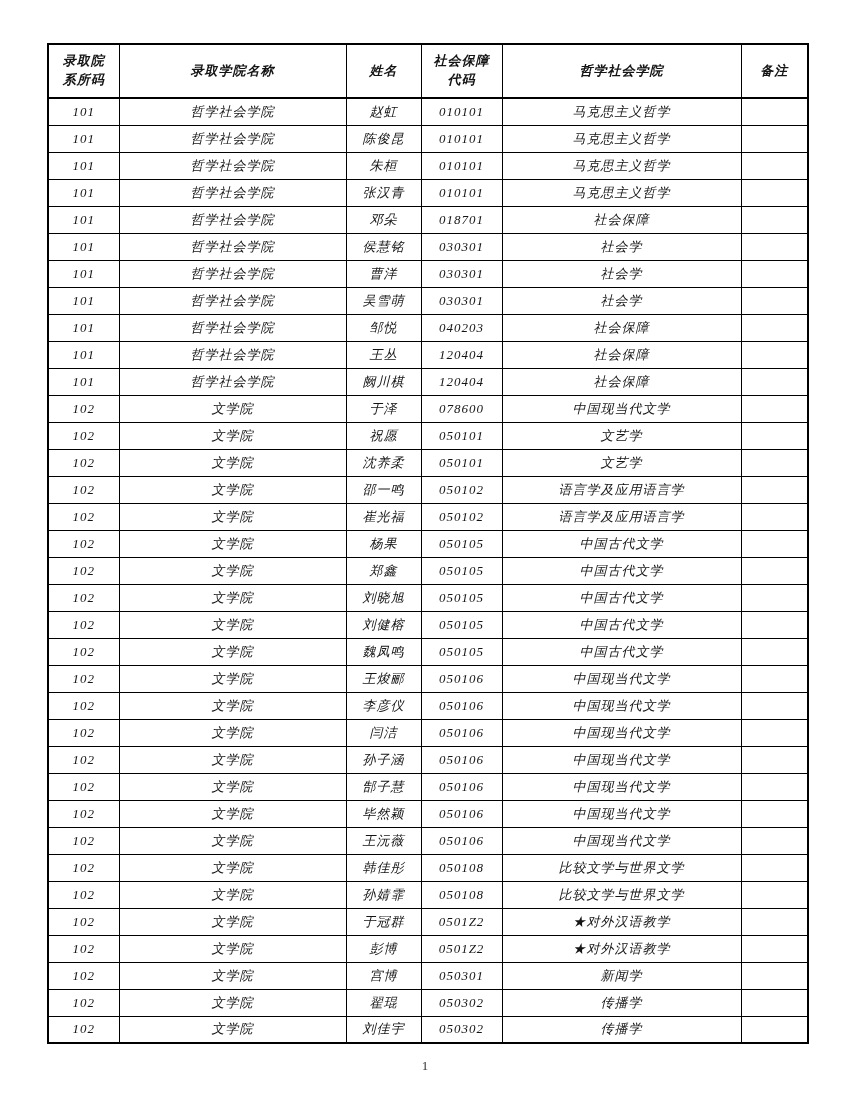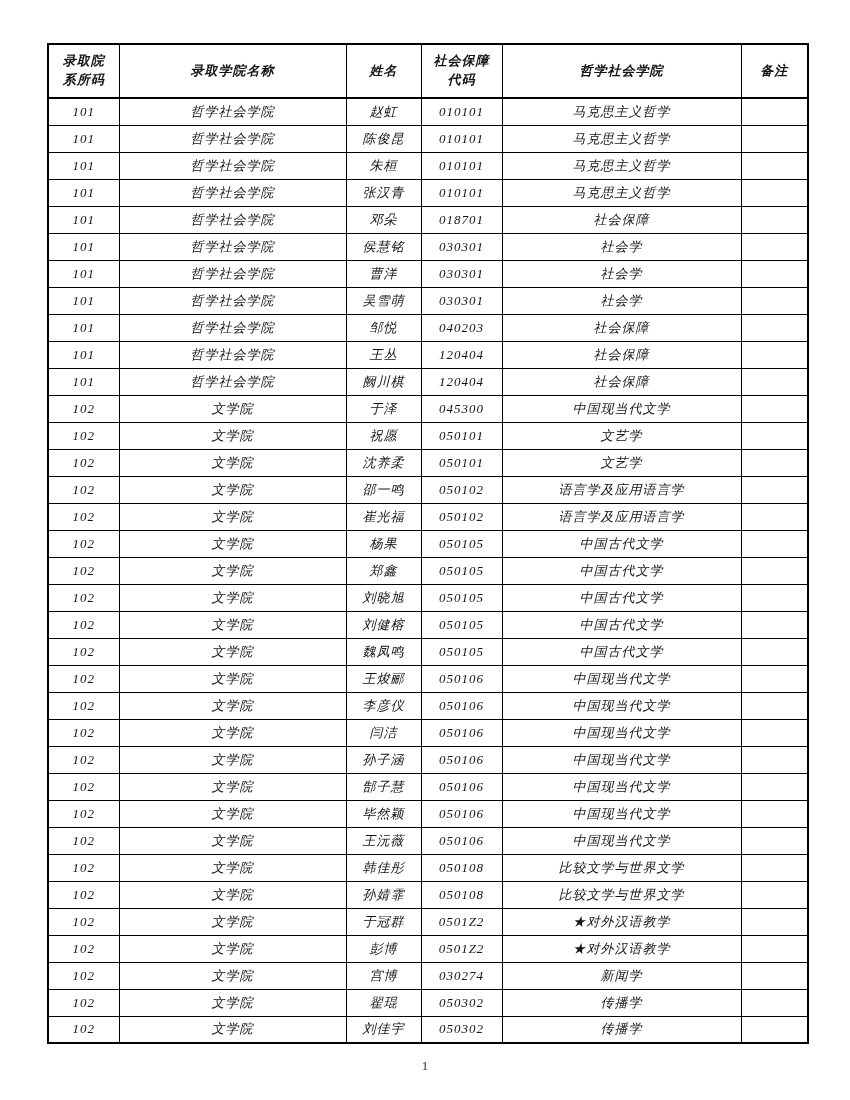--- a/index.html
+++ b/index.html
@@ -161,21 +161,21 @@
             <td>哲学社会学院</td>
             <td>阙川棋</td>
             <td class="num">120404</td>
             <td>社会保障</td>
             <td></td>
           </tr>
           <tr>
             <td class="num">102</td>
             <td>文学院</td>
             <td>于泽</td>
-            <td class="num">045300</td>
+            <td class="num">078600</td>
             <td>中国现当代文学</td>
             <td></td>
           </tr>
           <tr>
             <td class="num">102</td>
             <td>文学院</td>
             <td>祝愿</td>
             <td class="num">050101</td>
             <td>文艺学</td>
             <td></td>
@@ -329,21 +329,21 @@
             <td>文学院</td>
             <td>彭博</td>
             <td class="num">0501Z2</td>
             <td>★对外汉语教学</td>
             <td></td>
           </tr>
           <tr>
             <td class="num">102</td>
             <td>文学院</td>
             <td>宫博</td>
-            <td class="num">030274</td>
+            <td class="num">050301</td>
             <td>新闻学</td>
             <td></td>
           </tr>
           <tr>
             <td class="num">102</td>
             <td>文学院</td>
             <td>翟琨</td>
             <td class="num">050302</td>
             <td>传播学</td>
             <td></td>

